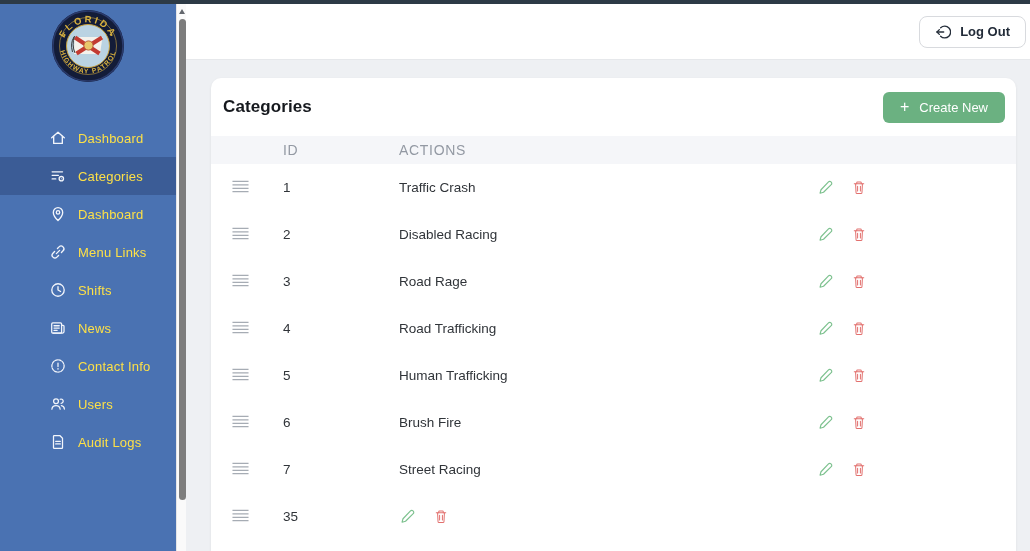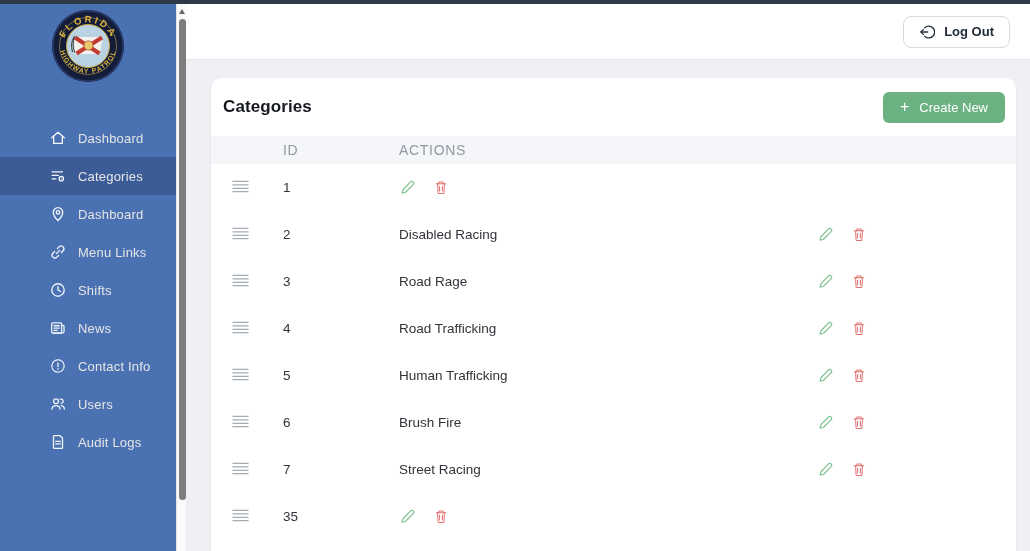--- a/index.html
+++ b/index.html
@@ -11,34 +11,34 @@
   }
   .app { position: absolute; inset: 0; }
 
   
   .top-strip { position: absolute; top: 0; left: 0; width: 1030px; height: 4px; background: #2d3a46; z-index: 40; }
 
   
   .sidebar { position: absolute; left: 0; top: 0; bottom: 0; width: 176px; background: #4a72b2; z-index: 10; padding-top: 4px; }
   .logo-wrap { display: flex; justify-content: center; padding-top: 5px; height: 84px; }
   .nav { margin-top: 31px; display: flex; flex-direction: column; }
-  .nav-item { height: 38px; display: flex; align-items: center; padding-left: 49px; gap: 11px; color: #e5e5e5; font-size: 13px; cursor: pointer; }
+  .nav-item { height: 38px; display: flex; align-items: center; padding-left: 49px; gap: 11px; color: #fde047; font-size: 13px; cursor: pointer; }
   .nav-item.active { background: #3b5c96; }
   .nav-icon { width: 18px; height: 18px; display: flex; align-items: center; justify-content: center; color: #f2f5fb; flex: 0 0 auto; }
   .nav-icon svg { display: block; }
   .nav-label { white-space: nowrap; letter-spacing: .2px; }
 
   
   .scrollbar { position: absolute; left: 176px; top: 4px; bottom: 0; width: 10px; background: #fafafa; border-left: 1px solid #e4e4e6; z-index: 30; }
   .scroll-arrow { width: 0; height: 0; border-left: 3.5px solid transparent; border-right: 3.5px solid transparent; border-bottom: 5px solid #63676d; margin: 5px auto 0; }
   .scroll-thumb { position: absolute; left: 1.5px; top: 15px; width: 7px; height: 481px; background: #7d7d7d; border-radius: 4px; }
 
   
   .main { position: absolute; left: 186px; right: 0; top: 4px; bottom: 0; display: flex; flex-direction: column; }
-  .topbar { height: 56px; background: #ffffff; border-bottom: 1px solid #e6e8eb; display: flex; align-items: center; justify-content: flex-end; padding-right: 20px; flex: 0 0 auto; }
+  .topbar { height: 56px; background: #ffffff; border-bottom: 1px solid #e6e8eb; display: flex; align-items: center; justify-content: flex-end; padding-right: 4px; flex: 0 0 auto; }
   .logout-btn { display: flex; align-items: center; gap: 9px; background: #fff; border: 1px solid #d8dade; border-radius: 8px; padding: 7px 15px; font-size: 13px; font-weight: bold; color: #222b38; cursor: pointer; font-family: inherit; }
   .logout-btn svg { display: block; }
 
   .content { flex: 1 1 auto; background: #eef0f3; overflow: hidden; }
   .card { margin: 18px 0 0 25px; width: 805px; height: 560px; background: #fff; border-radius: 10px; box-shadow: 0 1px 3px rgba(20,25,35,.07); }
   .card-head { height: 58px; display: flex; align-items: center; justify-content: space-between; padding: 0 11px 0 12px; }
   .card-title { margin: 0; font-size: 17px; font-weight: bold; color: #16191e; letter-spacing: .1px; }
   .create-btn { display: flex; align-items: center; gap: 10px; background: #6bb181; color: #fff; border: none; border-radius: 6px; padding: 0 17px; height: 31px; font-size: 13px; cursor: pointer; font-family: inherit; }
   .plus-glyph { font-size: 16px; font-weight: normal; line-height: 1; margin-top: -1px; }
 
@@ -223,20 +223,21 @@
 
             <div class="trow grid">
               <div class="cell-drag">
                 <span class="drag-icon">
                   <svg width="17" height="13" viewBox="0 0 18 13" stroke="#a6acb4" stroke-width="1.25" fill="none">
                     <path d="M.5 1 h17 M.5 4.7 h17 M.5 8.4 h17 M.5 12 h17"></path>
                   </svg>
                 </span>
               </div>
               <div class="cell-id">1</div>
+              <div class="cell-name">Traffic Crash</div>
               <div class="cell-actions">
                 <button class="icon-btn">
                   <svg width="15" height="15" viewBox="0 0 16 16" fill="none" stroke="#7cc18e" stroke-width="1.25" stroke-linejoin="round" stroke-linecap="round">
                     <path d="M11.2 2 a1.8 1.8 0 0 1 2.6 0 l.3.3 a1.8 1.8 0 0 1 0 2.6 L5.9 13.1 l-3.7 1 1-3.7 Z"></path>
                   </svg>
                 </button>
                 <button class="icon-btn">
                   <svg width="14" height="15" viewBox="0 0 16 17" fill="none" stroke="#e2706e" stroke-width="1.15" stroke-linecap="round" stroke-linejoin="round">
                     <path d="M2.6 4.3 h10.8"></path>
                     <path d="M5.4 4.1 V3 c0-.5.4-.9.9-.9 h3.4 c.5 0 .9.4.9.9 v1.1"></path>

